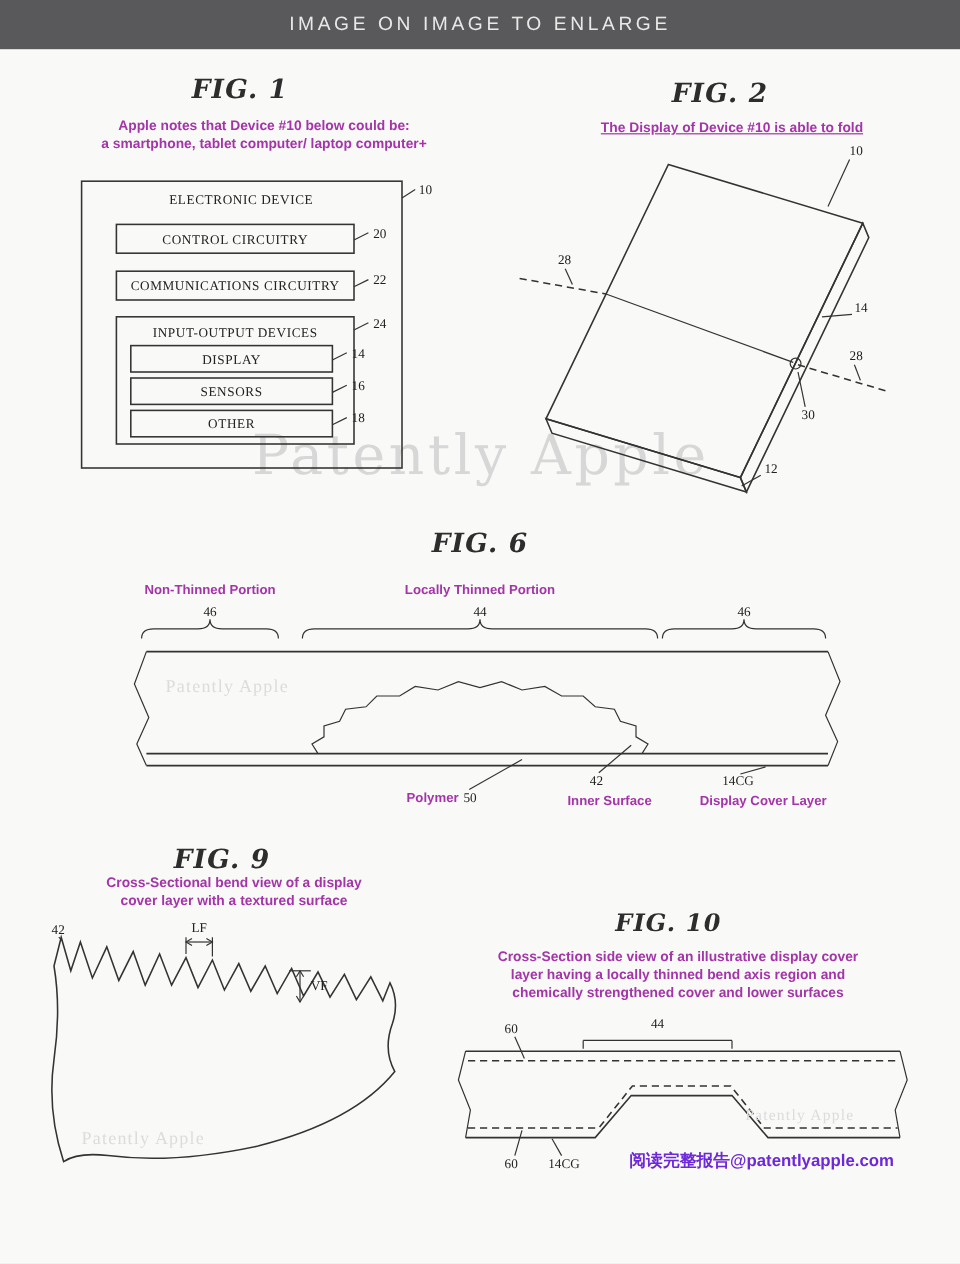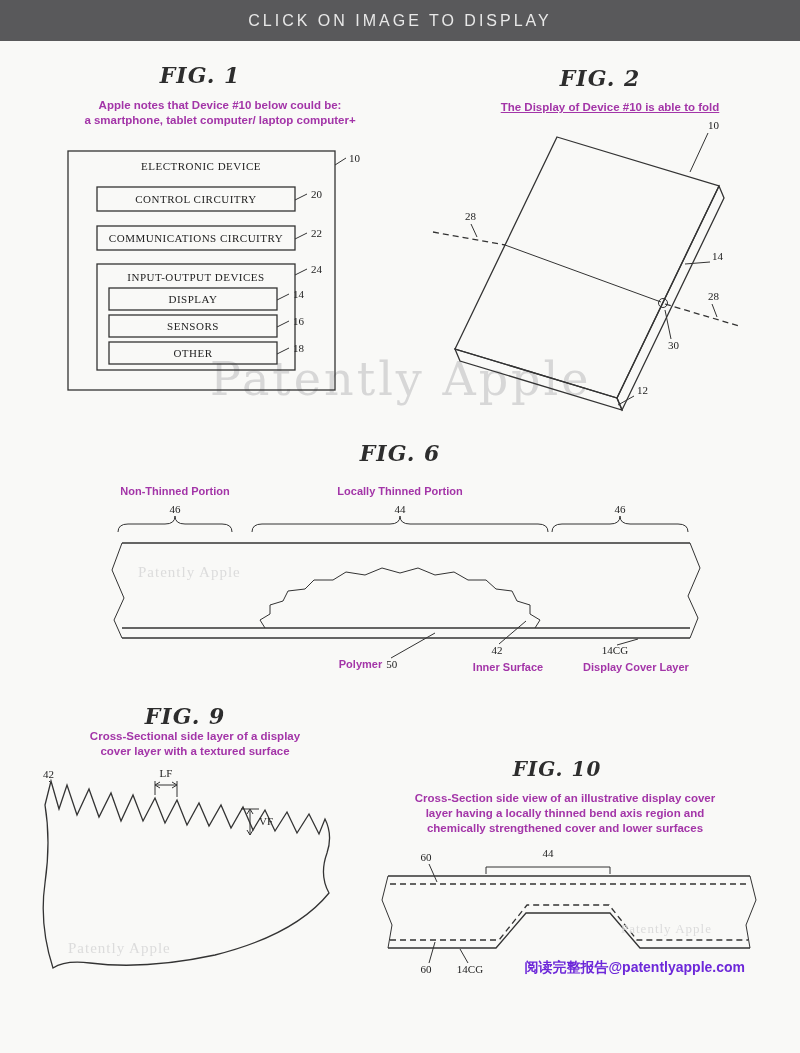--- a/index.html
+++ b/index.html
@@ -26,21 +26,21 @@
                color:#6d28d9; z-index:2; }
   .stroke { stroke:#333; stroke-width:1.3; fill:none; }
   .thin   { stroke:#333; stroke-width:1; fill:none; }
   .dash   { stroke:#333; stroke-width:1.3; fill:none; stroke-dasharray:6 4; }
 </style>
 </head>
 <body>
 
 <div class="page">
 
-  <div class="banner">CLICK ON IMAGE TO DISPLAY</div>
+  <div class="banner">IMAGE ON IMAGE TO ENLARGE</div>
 
   <div class="wm-large">Patently Apple</div>
 
   <div class="fig-title" style="left:100px; top:62px; width:200px;">FIG. 1</div>
   <div class="caption" style="left:40px; top:98px; width:360px;">
     <div>Apple notes that Device #10 below could be:</div>
     <div>a smartphone, tablet computer/ laptop computer+</div>
   </div>
 
   <svg class="layer" style="left:60px; top:145px;" width="300" height="260" viewBox="0 0 300 260">
@@ -137,21 +137,21 @@
     <line x1="399" y1="174" x2="426" y2="151" class="thin"></line>
     <text x="397" y="184" text-anchor="middle" class="ref">42</text>
     <text x="408" y="201" text-anchor="middle" class="pur">Inner Surface</text>
     <line x1="517" y1="175" x2="538" y2="169" class="thin"></line>
     <text x="515" y="184" text-anchor="middle" class="ref">14CG</text>
     <text x="536" y="201" text-anchor="middle" class="pur">Display Cover Layer</text>
   </svg>
 
   <div class="fig-title" style="left:85px; top:703px; width:200px;">FIG. 9</div>
   <div class="caption" style="left:45px; top:729px; width:300px;">
-    <div>Cross-Sectional side layer of a display</div>
+    <div>Cross-Sectional bend view of a display</div>
     <div>cover layer with a textured surface</div>
   </div>
 
   <svg class="layer" style="left:35px; top:765px;" width="315" height="220" viewBox="0 0 315 220">
     <path d="M10,40 L16,16 L24,44 L32,20 L42,50 L54,24 L64,52 L76,28 L86,56 L98,30 L108,56
              L120,33 L130,58 L142,35 L152,60 L164,38 L174,61 L186,40 L196,63 L208,42 L218,65
              L230,45 L240,66 L252,47 L262,68 L274,49 L284,69 L290,54
              Q298,70 292,88 Q284,110 294,128
              Q260,170 180,190 Q110,205 55,198 Q30,195 18,203
              Q4,160 10,118 Q16,76 10,40 Z" class="stroke" fill="#fdfdfc"></path>

